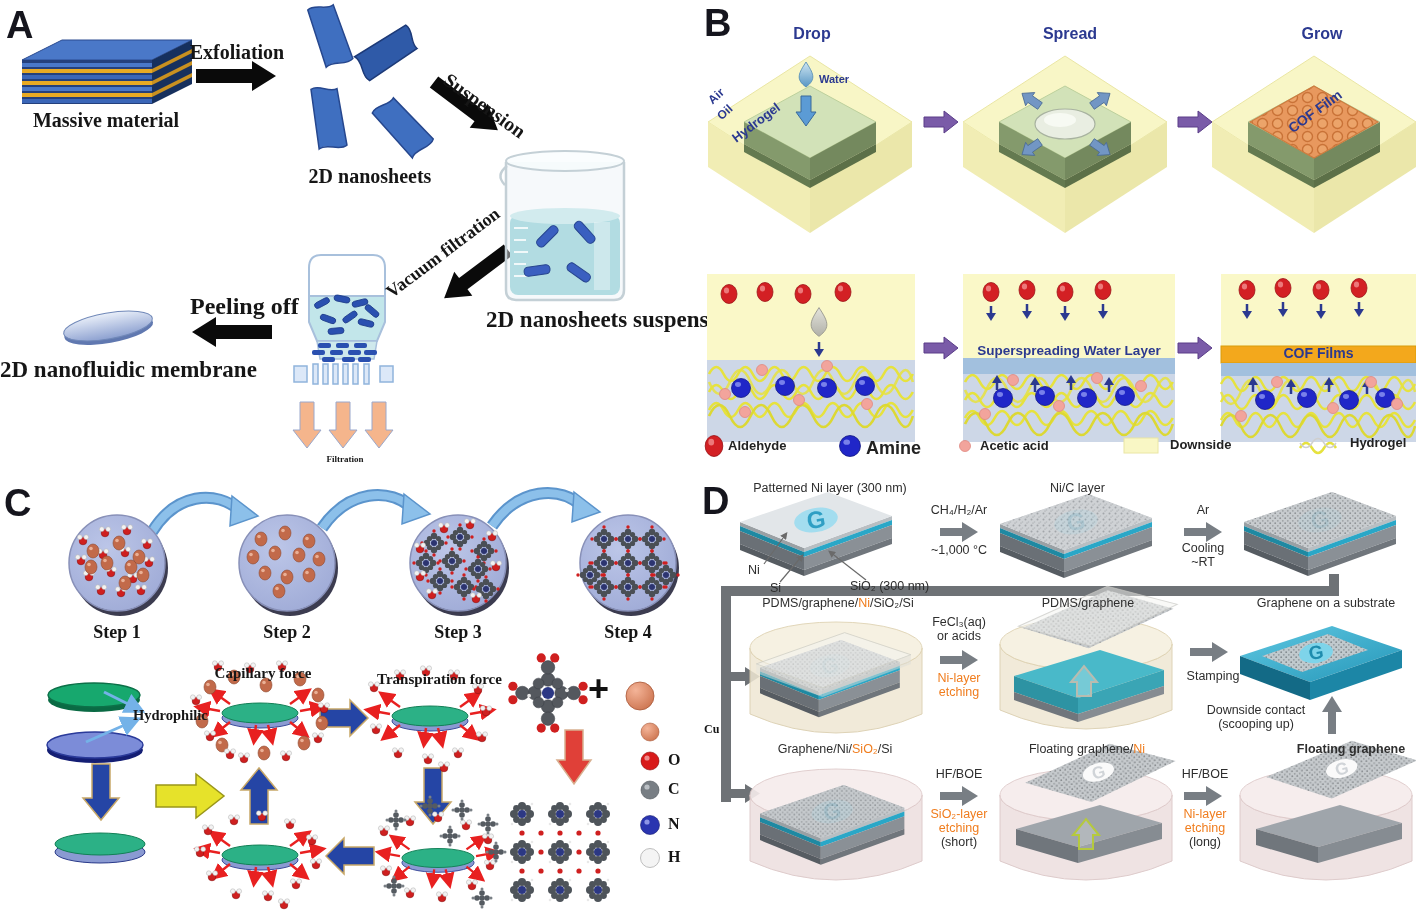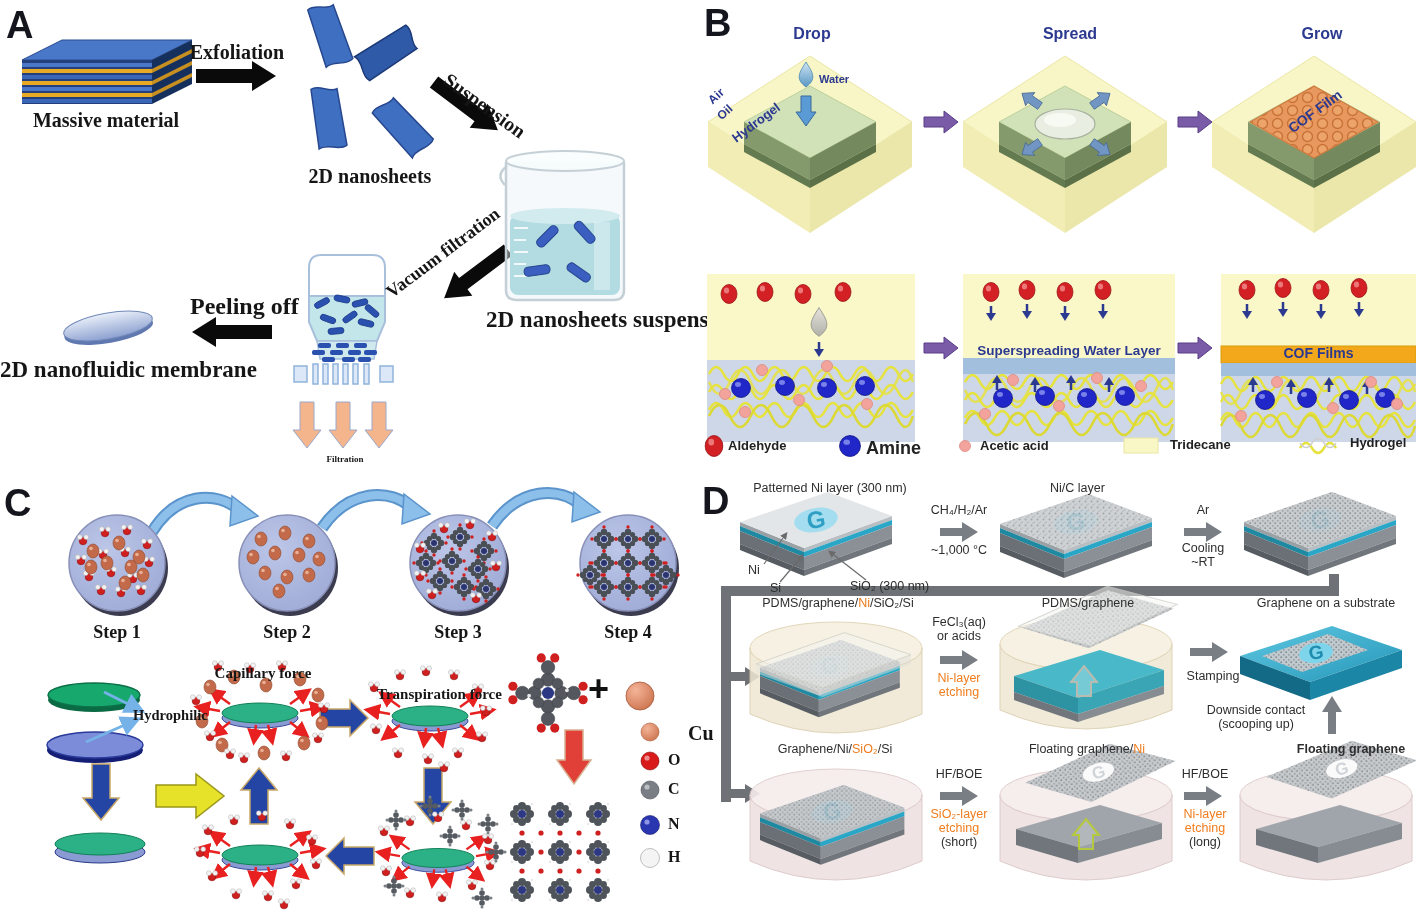--- a/index.html
+++ b/index.html
@@ -318,21 +318,21 @@
 <div class="t navy" style="left:8px;top:90px;font-size:12px;transform:rotate(-42deg);">Air</div>
 <div class="t navy" style="left:17px;top:106px;font-size:12px;transform:rotate(-42deg);">Oil</div>
 <div class="t navy" style="left:119px;top:74px;font-size:11px;">Water</div>
 <div class="t navy" style="left:28px;top:116px;font-size:13px;transform:rotate(-37deg);">Hydrogel</div>
 <div class="t navy" style="left:584px;top:104px;font-size:14px;transform:rotate(-36deg);">COF Film</div>
 <div class="t navy ctr" style="left:258px;top:344px;width:222px;font-size:13.5px;">Superspreading Water Layer</div>
 <div class="t navy ctr" style="left:521px;top:346px;width:195px;font-size:14px;">COF Films</div>
 <div class="t" style="left:28px;top:439px;font-size:13px;font-weight:bold;color:#222;">Aldehyde</div>
 <div class="t" style="left:166px;top:439px;font-size:18px;font-weight:bold;color:#222;">Amine</div>
 <div class="t" style="left:280px;top:439px;font-size:13px;font-weight:bold;color:#222;text-align:center;">Acetic acid</div>
-<div class="t" style="left:470px;top:438px;font-size:13px;font-weight:bold;color:#222;">Tridecane</div>
+<div class="t" style="left:470px;top:438px;font-size:13px;font-weight:bold;color:#222;">Downside</div>
 <div class="t" style="left:650px;top:436px;font-size:13px;font-weight:bold;color:#222;">Hydrogel</div>
 </div>
 
 <div class="panel" style="left:0;top:480px;width:700px;height:432px;">
 <svg width="700" height="432" viewBox="0 0 700 432">
   <defs>
     <radialGradient id="lav" cx="0.4" cy="0.35" r="0.9">
       <stop offset="0" stop-color="#bcc6e8"></stop>
             <stop offset="1" stop-color="#98a4d2"></stop>
     </radialGradient>
@@ -673,24 +673,24 @@
     <circle cx="650" cy="378" r="9.5" fill="#f4f4f4" stroke="#aeaeae" stroke-width="0.8"></circle>
   </g>
 </svg>
 
 <div class="t tag" style="left:4px;top:4px;">C</div>
 <div class="t ser ctr" style="left:67px;top:143px;width:100px;font-size:18px;">Step 1</div>
 <div class="t ser ctr" style="left:237px;top:143px;width:100px;font-size:18px;">Step 2</div>
 <div class="t ser ctr" style="left:408px;top:143px;width:100px;font-size:18px;">Step 3</div>
 <div class="t ser ctr" style="left:578px;top:143px;width:100px;font-size:18px;">Step 4</div>
 <div class="t ser ctr" style="left:208px;top:186px;width:110px;font-size:15px;">Capillary force</div>
-<div class="t ser ctr" style="left:372px;top:192px;width:135px;font-size:15px;margin-top:15px;">Transpiration force</div>
+<div class="t ser ctr" style="left:372px;top:192px;width:135px;font-size:15px;">Transpiration force</div>
 <div class="t ser" style="left:133px;top:228px;font-size:14.5px;">Hydrophilic</div>
 <div class="t" style="left:588px;top:190px;font-size:36px;font-weight:bold;color:#111;">+</div>
-<div class="t ser" style="left:688px;top:243px;font-size:20px;">Cu</div>
+<div class="t ser" style="left:704px;top:243px;font-size:12px;">Cu</div>
 <div class="t ser" style="left:668px;top:272px;font-size:16px;">O</div>
 <div class="t ser" style="left:668px;top:301px;font-size:16px;">C</div>
 <div class="t ser" style="left:668px;top:336px;font-size:16px;">N</div>
 <div class="t ser" style="left:668px;top:369px;font-size:16px;">H</div>
 </div>
 
 <div class="panel" style="left:700px;top:480px;width:716px;height:432px;">
 <svg width="716" height="432" viewBox="0 0 716 432">
   <defs>
     <pattern id="speck" width="6" height="6" patternUnits="userSpaceOnUse">

